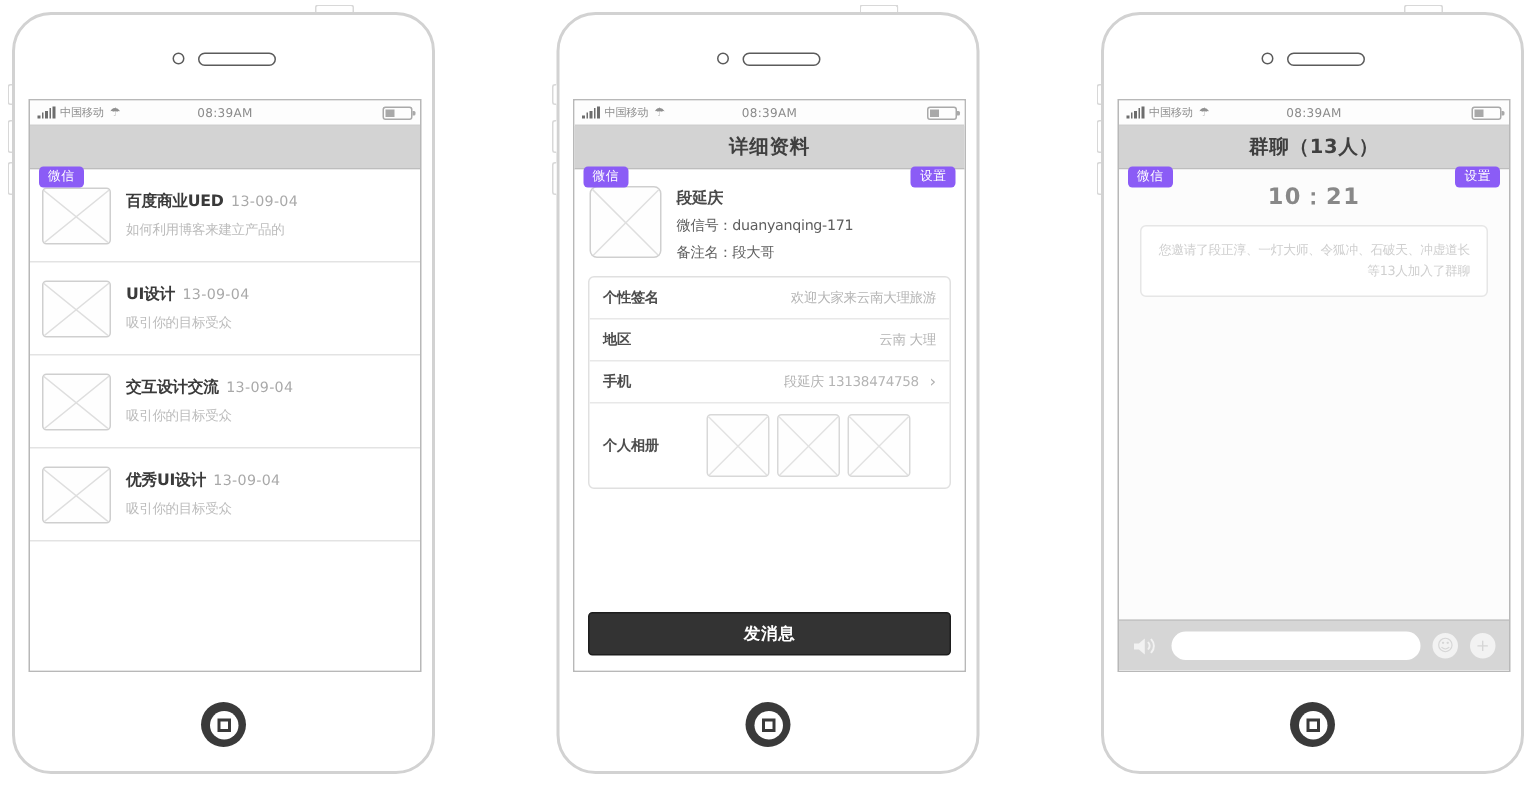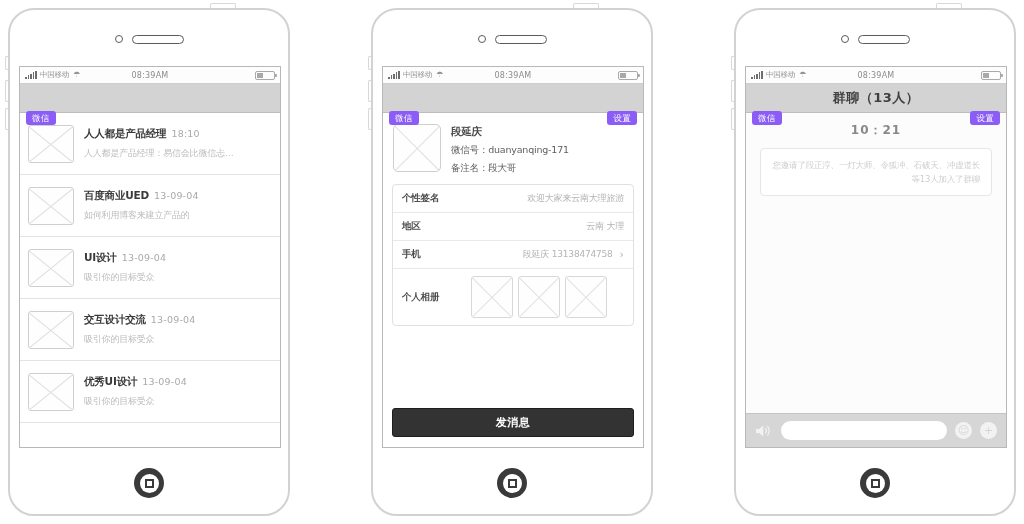--- a/index.html
+++ b/index.html
@@ -426,21 +426,21 @@
     display: flex;
     flex-direction: column;
   }
   .chat-scroll {
     flex: 1 1 auto;
     padding: 9px 14px 0 14px;
     box-sizing: border-box;
   }
   .chat-time {
     text-align: center;
-    font-size: 12px;
+    font-size: 15px;
     color: #888888;
     font-weight: bold;
     letter-spacing: 1px;
     margin-bottom: 9px;
   }
   .sys-bubble {
     border: 1px solid #e6e6e6;
     border-radius: 4px;
     padding: 9px 11px;
     font-size: 8.5px;
@@ -519,30 +519,20 @@
           </div>
       </div>
 
       <div class="navbar">
         <div class="nav-btn">微信</div>
       </div>
 
       <div class="body">
         <div class="list">
 
-          <div class="list-item">
-            <div class="thumb"></div>
-            <div class="li-text">
-              <div class="li-row1">
-                <span class="li-title">人人都是产品经理</span>
-                <span class="li-time">18:10</span>
-              </div>
-              <div class="li-sub">人人都是产品经理：易信会比微信忐…</div>
-            </div>
-          </div>
 
           <div class="list-item">
             <div class="thumb"></div>
             <div class="li-text">
               <div class="li-row1">
                 <span class="li-title">百度商业UED</span>
                 <span class="li-time">13-09-04</span>
               </div>
               <div class="li-sub">如何利用博客来建立产品的</div>
             </div>
@@ -615,20 +605,21 @@
         <span class="carrier">中国移动</span>
         <span class="wifi">☂</span>
         <span class="clock">08:39AM</span>
         <div class="battery">
             <div class="lvl"></div>
           </div>
       </div>
 
       <div class="navbar">
         <div class="nav-btn">微信</div>
+        <div class="nav-title">详细资料</div>
         <div class="nav-btn right">设置</div>
       </div>
 
       <div class="body">
 
         <div class="profile-head">
           <div class="avatar"></div>
           <div class="profile-meta">
             <div class="p-name">段延庆</div>
             <div class="p-line">微信号：duanyanqing-171</div>

